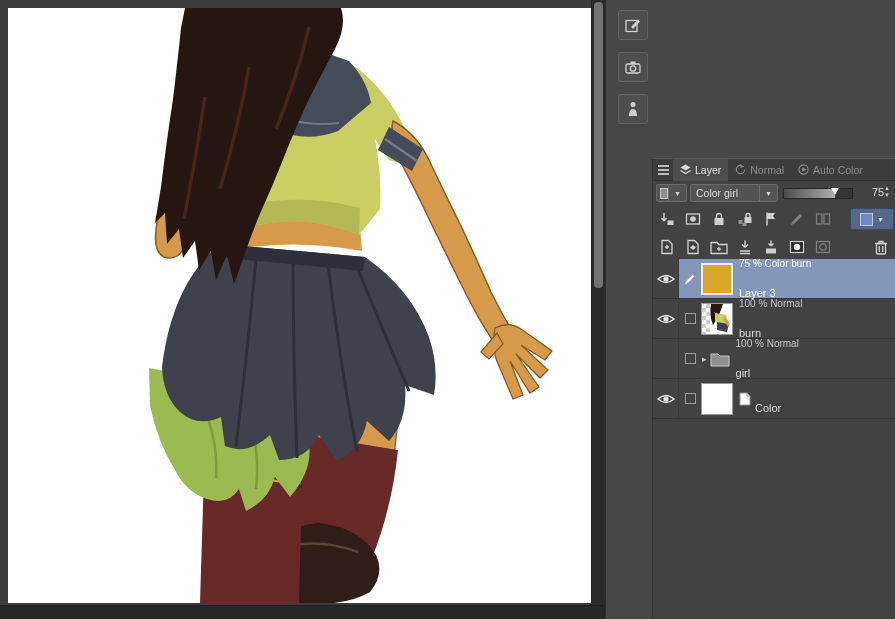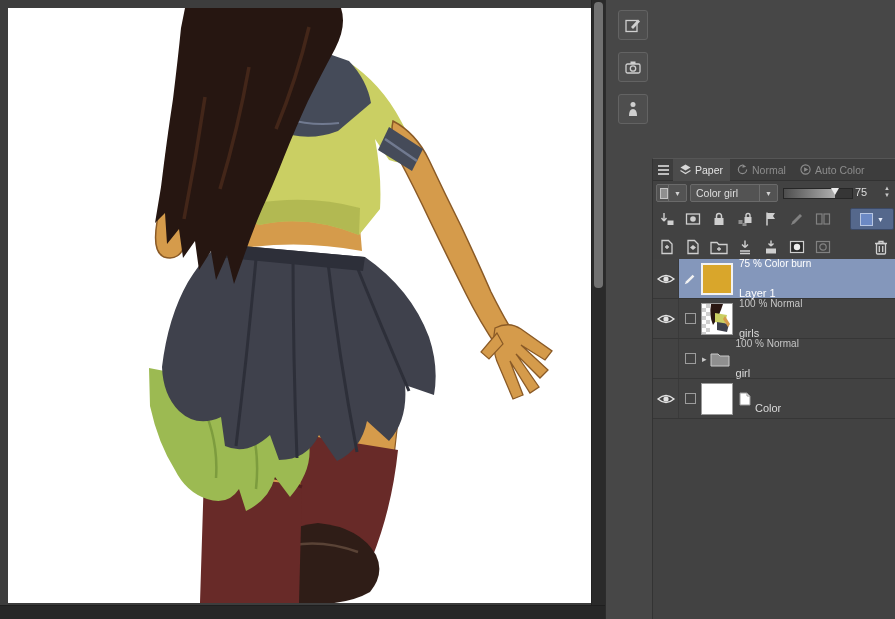--- a/index.html
+++ b/index.html
@@ -30,21 +30,21 @@
   .tab.active { background:#4c4c4c; color:#e2e2e2; }
   .tab svg { flex:none; }
 
   #blend-row { position:absolute; left:0; top:23px; width:244px; height:23px; }
   .mini-dd { position:absolute; left:3px; top:2px; width:31px; height:18px; background:#535353; border:1px solid #6a6a6a; border-radius:2px; display:flex; align-items:center; padding-left:3px; }
   .mini-swatch { width:11px; height:11px; background:#8f8f8f; border:1px solid #c2c2c2; }
   #blend-dd { position:absolute; left:37px; top:2px; width:88px; height:18px; background:#535353; border:1px solid #6a6a6a; border-radius:2px; display:flex; align-items:center; padding-left:5px; color:#dedede; font-size:10.5px; }
   #op-slider { position:absolute; left:130px; top:6px; width:70px; height:11px; background:linear-gradient(90deg,#4e4e4e,#cfcfcf); border:1px solid #262626; }
   #op-rest { position:absolute; left:75%; right:0; top:0; bottom:0; background:#363636; }
   #op-handle { position:absolute; left:75%; top:-1px; transform:translateX(-50%); width:0; height:0; border-left:4px solid transparent; border-right:4px solid transparent; border-top:7px solid #ececec; }
-  #op-value { position:absolute; left:202px; top:4px; width:22px; text-align:left; color:#dcdcdc; font-size:11px; }
+  #op-value { position:absolute; left:214px; top:4px; width:22px; text-align:center; color:#dcdcdc; font-size:11px; }
   #op-spin { position:absolute; left:228px; top:3px; width:12px; display:flex; flex-direction:column; align-items:center; color:#c9c9c9; font-size:6px; line-height:7px; }
 
   .icon-row { position:absolute; left:0; width:244px; height:24px; }
   #icon-row1 { top:48px; } #icon-row2 { top:76px; }
   .pbtn { position:absolute; top:1px; width:24px; height:22px; display:flex; align-items:center; justify-content:center; border-radius:2px; }
   .pbtn.dim { opacity:0.45; }
   #layer-color-btn { position:absolute; left:197px; top:1px; width:44px; height:22px; background:#55688c; border:1px solid #3c4a66; border-radius:2px; display:flex; align-items:center; justify-content:center; gap:4px; }
   #layer-color-swatch { width:13px; height:13px; background:#6c89c4; border:1px solid #b8c6e2; }
 
   #layer-list { position:absolute; left:0; top:100px; width:244px; }
@@ -153,21 +153,21 @@
       <div id="menu-btn">
           <i></i>
           <i></i>
           <i></i>
         </div>
       <div class="tab active">
         <svg width="11" height="11" viewBox="0 0 11 11">
           <path d="M5.5 0.5 L10.5 3.5 L5.5 6.5 L0.5 3.5 Z" fill="#d8d8d8"></path>
           <path d="M0.5 6.5 L5.5 9.5 L10.5 6.5" fill="none" stroke="#d8d8d8" stroke-width="1.2"></path>
         </svg>
-        <span>Paper</span>
+        <span>Layer</span>
       </div>
       <div class="tab">
         <svg width="11" height="11" viewBox="0 0 12 12">
           <path d="M10.5 6 A4.5 4.5 0 1 1 6 1.5" fill="none" stroke="#8d8d8d" stroke-width="1.3"></path>
           <path d="M6 0 L6 4 L10 3 Z" fill="#8d8d8d"></path>
         </svg>
         <span>Normal</span>
       </div>
       <div class="tab">
         <svg width="11" height="11" viewBox="0 0 12 12">
@@ -310,21 +310,21 @@
         </div>
         <div class="row-body">
           <div class="check-cell">
             <svg width="14" height="14" viewBox="0 0 16 16">
               <path d="M2 14 L3.5 10.5 L11 3 L13 5 L5.5 12.5 Z" fill="#f2f2f2"></path>
             </svg>
           </div>
           <div class="thumb" style="background:#d9a62b"></div>
           <div class="lines">
             <span class="l1">75 % Color burn</span>
-            <span class="l2">Layer 1</span>
+            <span class="l2">Layer 3</span>
           </div>
         </div>
       </div>
 
       <div class="lrow">
         <div class="eye-cell">
           <svg width="18" height="12" viewBox="0 0 18 12">
             <path d="M1 6 Q9 -1 17 6 Q9 13 1 6 Z" fill="none" stroke="#e2e2e2" stroke-width="1.4"></path>
             <circle cx="9" cy="6" r="2.6" fill="#e2e2e2"></circle>
           </svg>
@@ -337,21 +337,21 @@
             <svg width="30" height="30" viewBox="0 0 30 30">
               <rect x="8" y="0" width="22" height="30" fill="#ffffff"></rect>
               <path d="M9 0 L21 0 Q17 13 11 21 Q7 12 9 0 Z" fill="#2a1712"></path>
               <path d="M13 9 L25 11 L23 20 L13 18 Z" fill="#cacf63"></path>
               <path d="M15 18 L27 20 L25 28 L15 26 Z" fill="#3f414c"></path>
               <path d="M23 12 L28 20 L26 23 L21 15 Z" fill="#d59b4b"></path>
             </svg>
           </div>
           <div class="lines">
             <span class="l1">100 % Normal</span>
-            <span class="l2">girls</span>
+            <span class="l2">burn</span>
           </div>
         </div>
       </div>
 
       <div class="lrow">
         <div class="eye-cell"></div>
         <div class="row-body">
           <div class="check-cell">
               <span class="checkbox"></span>
             </div>

